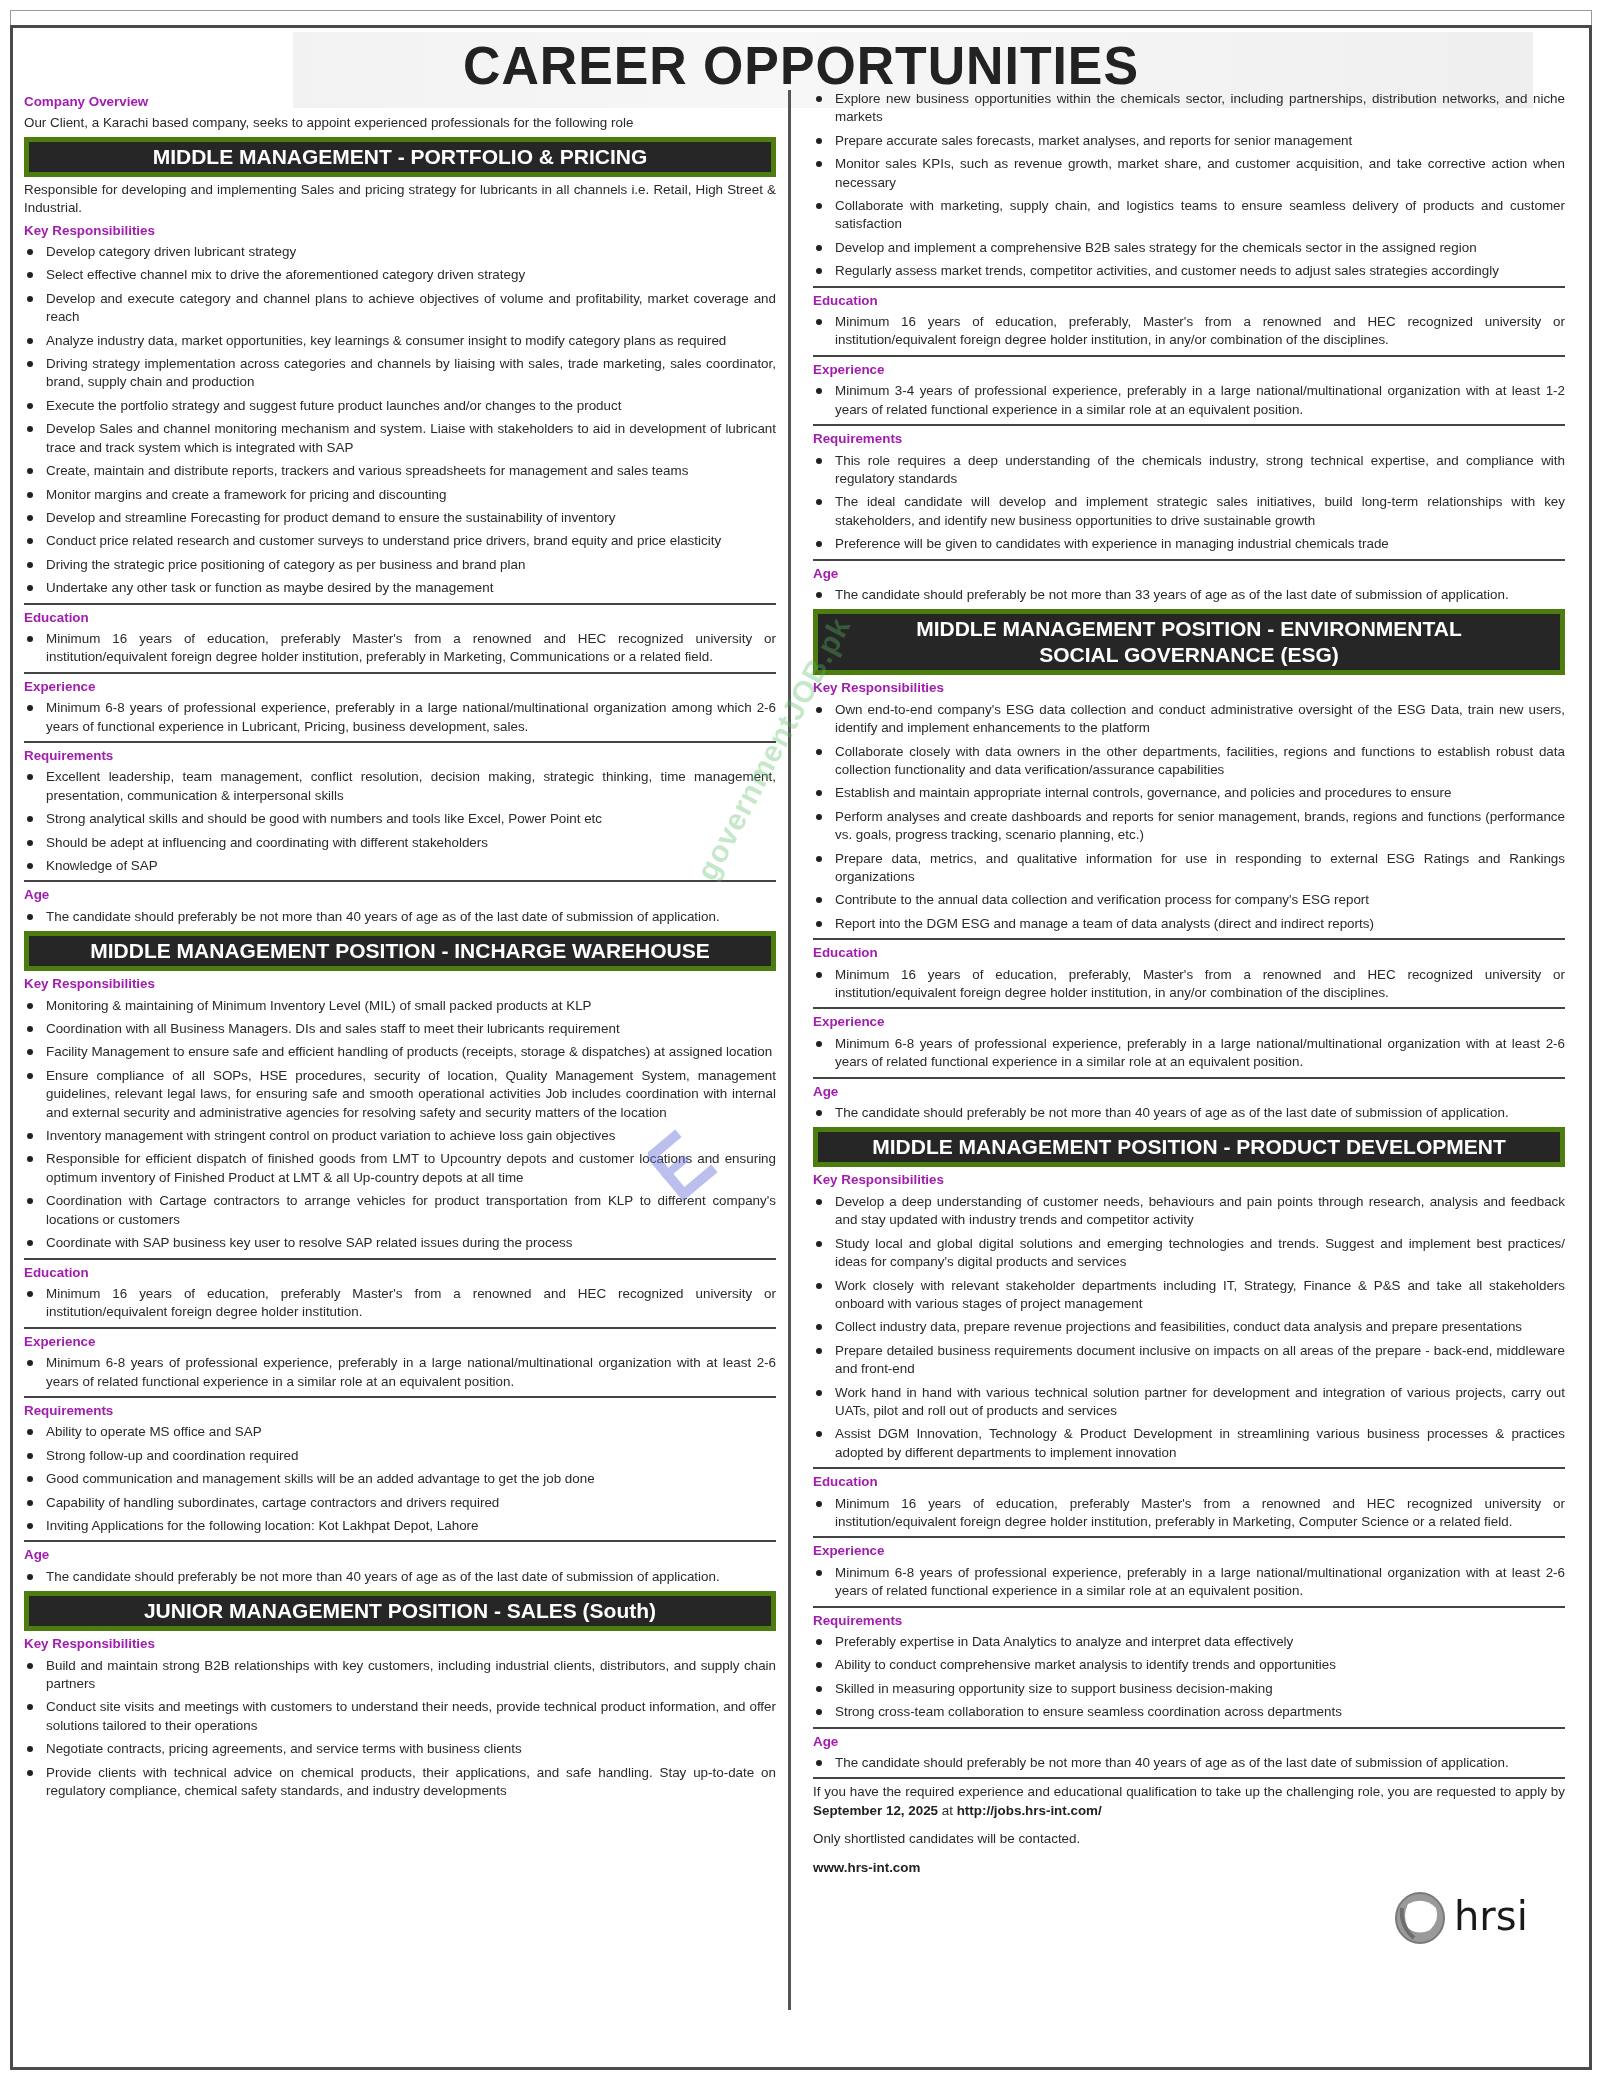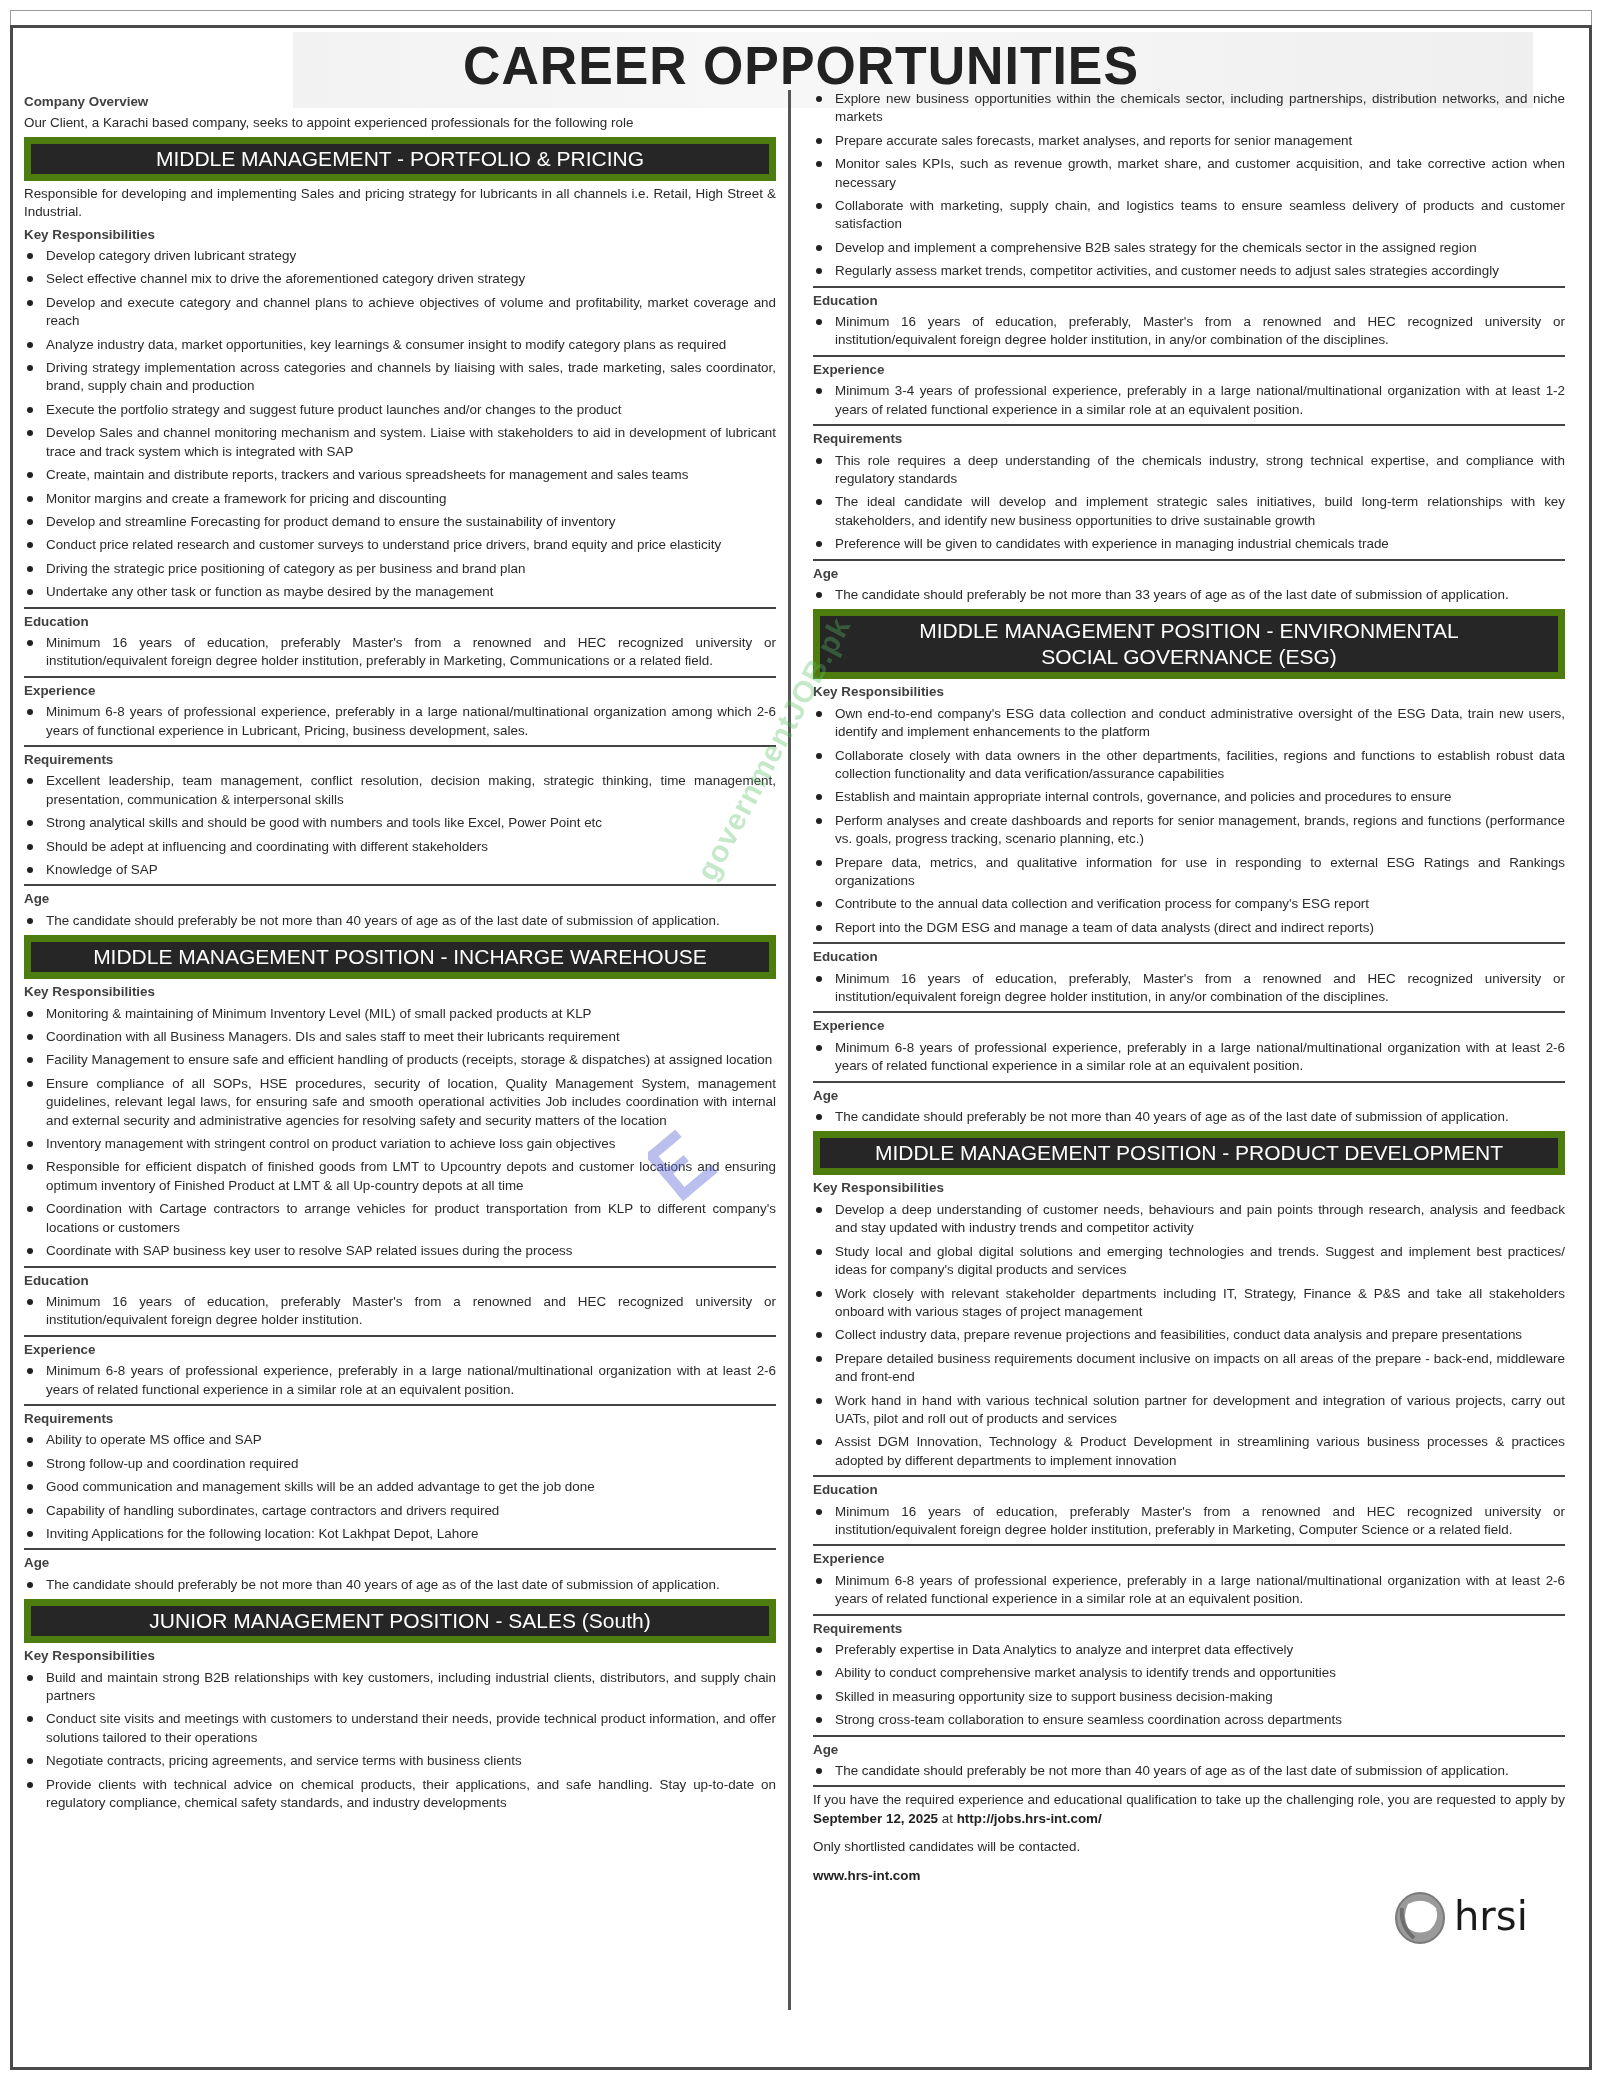--- a/index.html
+++ b/index.html
@@ -7,22 +7,22 @@
   body { font-family: "Liberation Sans", "DejaVu Sans", sans-serif; color: #2a2a2a; position: relative; }
   .top-rule { position: absolute; left: 10px; top: 10px; width: 1582px; height: 16px; border: 1.5px solid #9a9a9a; border-bottom: none; }
   .frame { position: absolute; left: 10px; top: 25px; width: 1582px; height: 2045px; border: 3px solid #4a4a4a; background: #fff; }
   .title-band { position: absolute; left: 280px; top: 4px; width: 1240px; height: 76px; background: linear-gradient(90deg, #f2f2f2 0%, #f7f7f7 40%, #efefef 100%); }
   .title { position: absolute; left: 0; right: 0; top: 6px; text-align: center; font-family: "Liberation Sans", sans-serif; font-weight: bold; font-size: 54px; letter-spacing: 1px; color: #222; transform: scaleX(0.96); }
   .col-divider { position: absolute; left: 788px; top: 90px; width: 3px; height: 1920px; background: #555; }
   .col { position: absolute; top: 90px; font-size: 13.4px; line-height: 18.4px; }
   .col.left { left: 24px; width: 752px; }
   .col.right { left: 813px; width: 752px; }
   .p { margin-bottom: 4px; text-align: justify; }
-  .sub { font-weight: bold; font-size: 13.4px; margin-top: 3px; margin-bottom: 3px; color: #404040; }
-  .job-bar { background: #262626; color: #fff; font-weight: normal; text-align: center; font-size: 21px; line-height: 26px; padding: 2px 8px; margin: 4px 0 4px 0; border: 7px solid #4d7c0f; }
+  .sub { font-weight: bold; font-size: 13.4px; margin-top: 3px; margin-bottom: 3px; color: #a21caf; }
+  .job-bar { background: #262626; color: #fff; font-weight: bold; text-align: center; font-size: 21px; line-height: 26px; padding: 2px 8px; margin: 4px 0 4px 0; border: 5px solid #4d7c0f; }
   .job-bar .l2 { display: block; }
   ul.blist { list-style: none; }
   ul.blist li { position: relative; padding-left: 22px; margin-bottom: 5px; text-align: justify; }
   ul.blist li::before { content: ""; position: absolute; left: 3px; top: 6px; width: 6px; height: 6px; border-radius: 50%; background: #222; }
   .rule { height: 0; border-top: 2.5px solid #444; margin: 3px 0 4px 0; }
   .footer p { margin-bottom: 10px; text-align: justify; }
   .footer b { font-weight: bold; color: #222; }
   .logo { position: absolute; left: 1388px; top: 1886px; width: 200px; height: 60px; }
   .wm-text { position: absolute; left: 690px; top: 870px; font-size: 30px; font-weight: bold; color: rgba(90,190,100,0.35); transform: rotate(-62deg); transform-origin: left top; white-space: nowrap; letter-spacing: 1px; }
   .wm-icon { position: absolute; left: 648px; top: 1122px; width: 70px; height: 80px; opacity: 0.45; }

